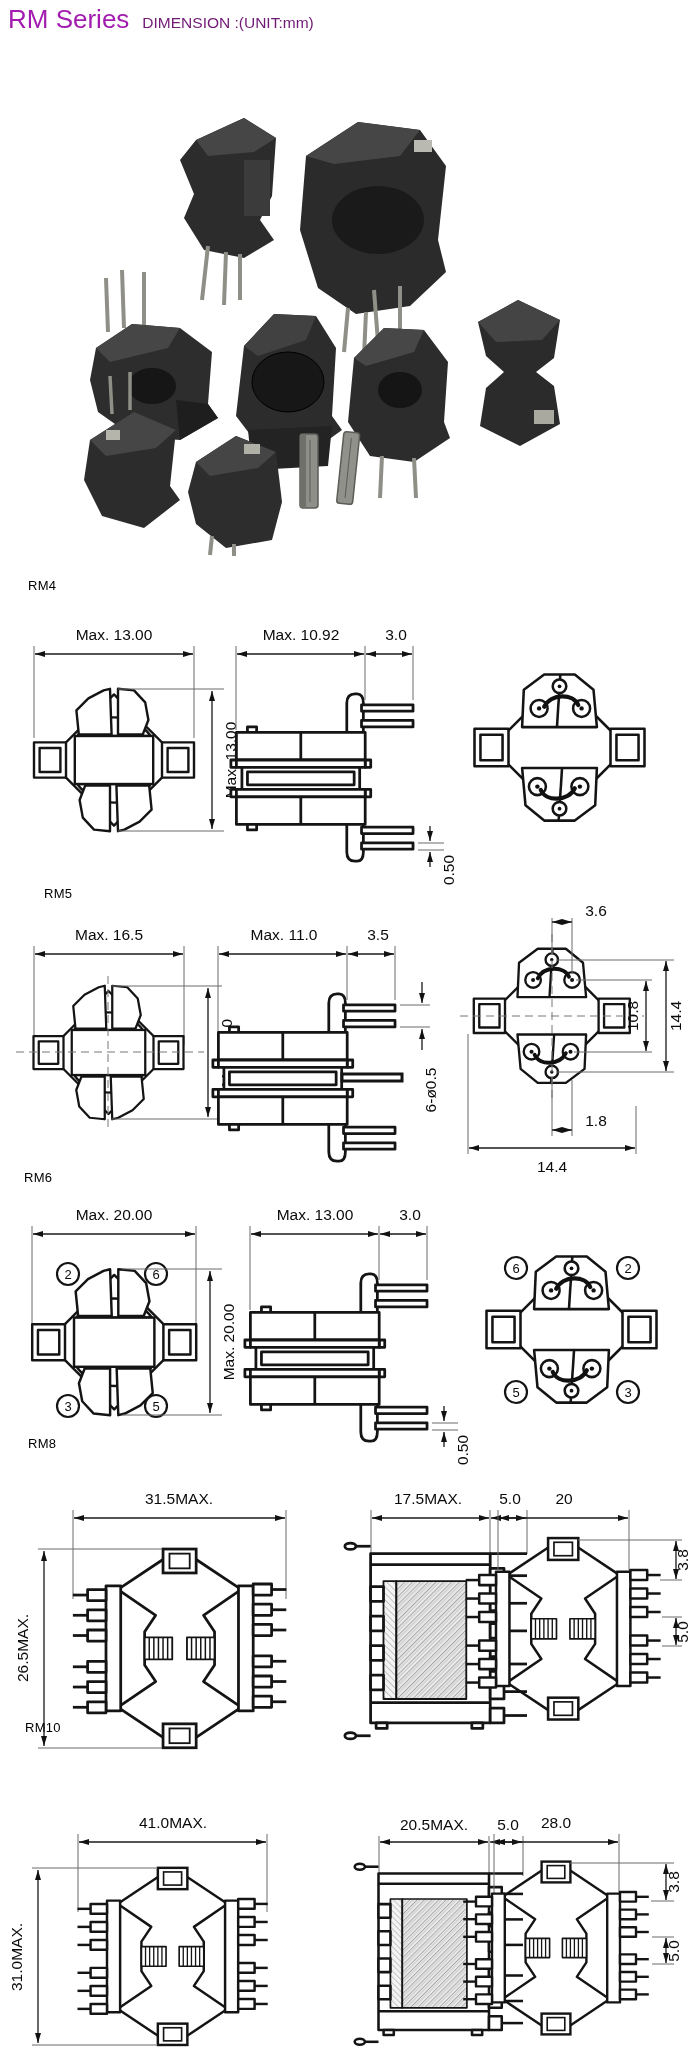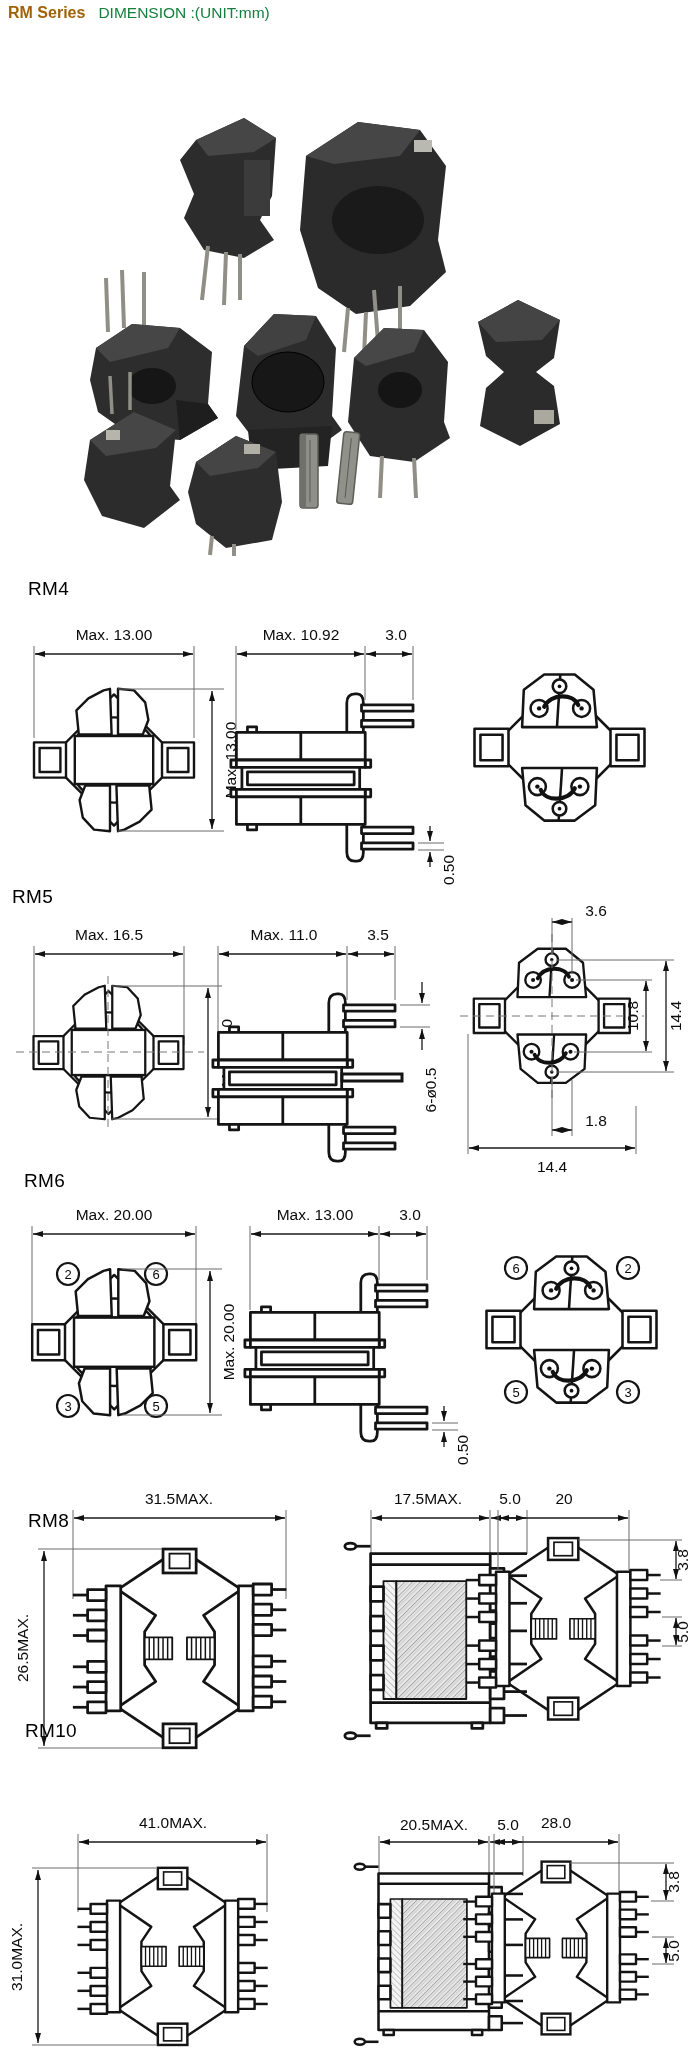--- a/index.html
+++ b/index.html
@@ -1,23 +1,23 @@
 <!DOCTYPE html>
 <html><head>
 <meta charset="utf-8">
 <style>
   *{margin:0;padding:0;box-sizing:border-box}
   html,body{background:#fff}
   body{font-family:"Liberation Sans",sans-serif;color:#111}
   .page{position:relative;width:696px;height:2068px;background:#fff;overflow:hidden}
   .hdr{position:absolute;left:8px;top:4px;display:flex;align-items:baseline;gap:13px;white-space:nowrap}
-  .hdr h1{font-size:16px;font-weight:700;color:#a16207;font-family:"Liberation Sans",sans-serif}
-  .hdr .sub{font-size:15.5px;color:#15803d}
+  .hdr h1{font-size:26px;font-weight:400;color:#a21caf;font-family:"Liberation Sans",sans-serif}
+  .hdr .sub{font-size:15.5px;color:#701a75}
   .photo{position:absolute;left:48px;top:100px;width:595px;height:458px}
-  .sec-label{position:absolute;font-size:19px;color:#000;letter-spacing:.3px}
+  .sec-label{position:absolute;font-size:13px;color:#000;letter-spacing:.3px}
   svg.dwg{position:absolute;overflow:visible}
   .dim{stroke:#1a1a1a;stroke-width:1.3;fill:none;marker-start:url(#arr);marker-end:url(#arr)}
   .dime{stroke:#1a1a1a;stroke-width:1.3;fill:none;marker-end:url(#arr)}
   .ext{stroke:#6a6a6a;stroke-width:1;fill:none}
   .dash{stroke:#777;stroke-width:1;stroke-dasharray:8 5;fill:none}
   .dtxt{font-family:"Liberation Sans",sans-serif;font-size:15.5px;fill:#0a0a0a}
   .pnum{font-family:"Liberation Sans",sans-serif;font-size:13px;fill:#0a0a0a}
   .pc{fill:#fff;stroke:#141414;stroke-width:2.2}
 </style>
 </head>
@@ -276,21 +276,21 @@
     <line class="ext" x1="204" y1="230" x2="230" y2="230"></line>
     <line class="dime" x1="216" y1="206" x2="216" y2="221"></line>
     <line class="dime" x1="216" y1="247" x2="216" y2="232"></line>
     <text class="dtxt" x="240" y="250" text-anchor="middle" transform="rotate(-90 240 250)">0.50</text>
   </svg>
 
   <svg class="dwg" width="195" height="195" style="left:462px;top:650px">
     <use href="#rm-bottom" transform="translate(4,4) scale(0.85)"></use>
   </svg>
 
-  <div class="sec-label" style="left:12px;top:886px">RM5</div>
+  <div class="sec-label" style="left:44px;top:886px">RM5</div>
 
   <svg class="dwg" width="240" height="235" style="left:12px;top:920px">
     <text class="dtxt" x="97" y="20" text-anchor="middle">Max. 16.5</text>
     <line class="ext" x1="22" y1="26" x2="22" y2="125"></line>
     <line class="ext" x1="172" y1="26" x2="172" y2="125"></line>
     <line class="dim" x1="23" y1="34" x2="171" y2="34"></line>
     <use href="#rm-top" transform="translate(14,50) scale(0.75)"></use>
     <line class="dash" x1="4" y1="132" x2="192" y2="132"></line>
     <line class="dash" x1="96" y1="56" x2="96" y2="212"></line>
     <line class="ext" x1="100" y1="66" x2="210" y2="66"></line>
@@ -401,21 +401,21 @@
     <g>
       <circle class="pc" cx="48" cy="164" r="11"></circle>
       <text class="pnum" x="48" y="168.5" text-anchor="middle">5</text>
     </g>
     <g>
       <circle class="pc" cx="160" cy="164" r="11"></circle>
       <text class="pnum" x="160" y="168.5" text-anchor="middle">3</text>
     </g>
   </svg>
 
-  <div class="sec-label" style="left:28px;top:1510px">RM8</div>
+  <div class="sec-label" style="left:28px;top:1436px">RM8</div>
 
   <svg class="dwg" width="335" height="290" style="left:12px;top:1484px">
     <text class="dtxt" x="167" y="20" text-anchor="middle">31.5MAX.</text>
     <line class="ext" x1="61" y1="26" x2="61" y2="115"></line>
     <line class="ext" x1="274" y1="26" x2="274" y2="115"></line>
     <line class="dim" x1="62" y1="34" x2="273" y2="34"></line>
     <use href="#rm-x" transform="translate(48,54) scale(0.92)"></use>
     <line class="ext" x1="150" y1="65" x2="26" y2="65"></line>
     <line class="ext" x1="150" y1="264" x2="26" y2="264"></line>
     <line class="dim" x1="32" y1="67" x2="32" y2="262"></line>

